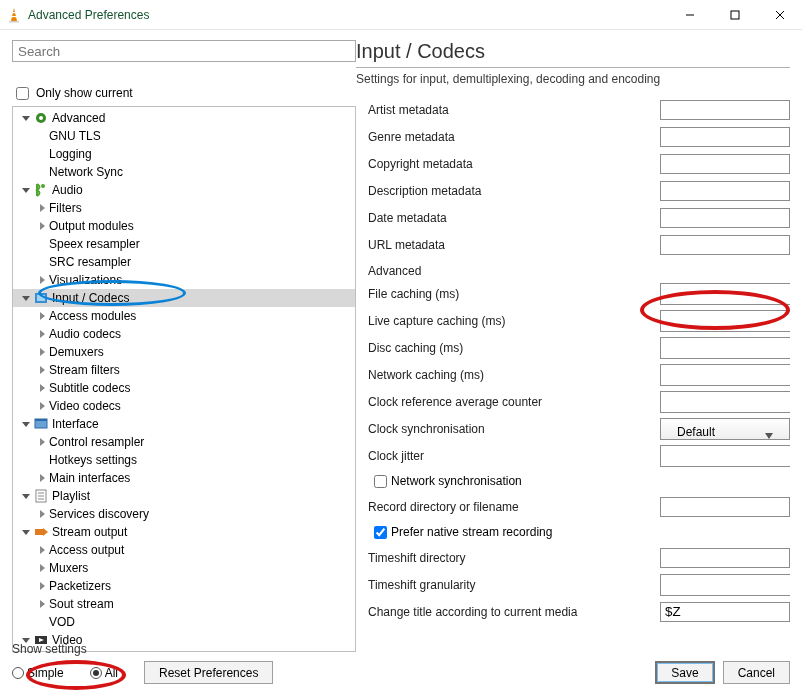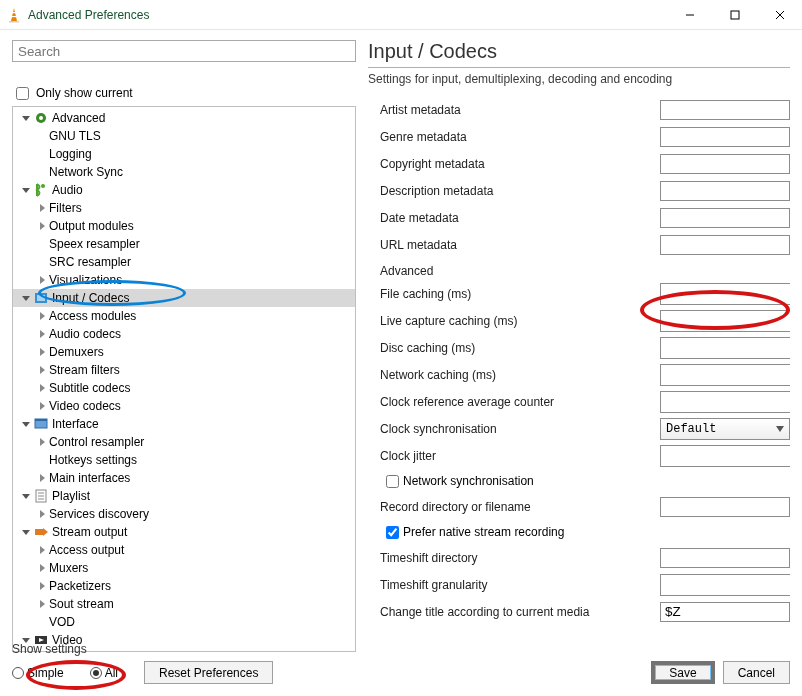--- a/index.html
+++ b/index.html
@@ -27,21 +27,20 @@
   .titlebar .title { flex: 1; color: #14532d; }
   .winbtn {
     width: 45px; height: 30px; display: flex; align-items: center; justify-content: center;
     color: #555;
   }
   .winbtn svg { width: 10px; height: 10px; }
   .content {
     display: flex;
     height: 622px;
     padding: 10px 12px 0 12px;
-    gap: 12px;
   }
   .left {
     width: 344px;
     display: flex; flex-direction: column;
   }
   .search {
     width: 100%; height: 22px; border: 1px solid #a9a9a9; padding: 0 5px;
     outline: none;
   }
   .onlycurrent {
@@ -122,21 +121,21 @@
   }
   .section-hdr {
     color:#222; margin-top:6px; margin-bottom:2px;
   }
   .cbrow {
     display:flex; align-items:center; gap:4px; height:24px; padding-left:6px;
   }
   .cbrow input { margin:0;}
   .select {
     width: 130px; height: 22px; border:1px solid #8c8c8c; background:linear-gradient(#fff,#eee);
-    display:flex; align-items:center; padding:0 5px; justify-content:space-between;font-family:Liberation Mono, monospace;
+    display:flex; align-items:flex-end; padding:0 16px; justify-content:space-between;
   }
   .select svg{width:8px;height:6px;}
 
   .bottom {
     position:absolute;
     left:12px; right:12px; bottom:6px;
     height: 36px;
     display:flex; align-items:center; justify-content:space-between;
     border-top: 1px solid transparent;
   }
@@ -149,21 +148,21 @@
   }
   .radio .dot {
     width:12px;height:12px;border:1px solid #555;border-radius:50%;display:flex;align-items:center;justify-content:center;background:#fff;
   }
   .radio.checked .dot::after{content:"";width:6px;height:6px;border-radius:50%;background:#333;}
   .btn {
     height:23px; padding:0 14px; border:1px solid #9f9f9f; background:#f3f3f3;
     display:inline-flex;align-items:center;justify-content:center;
     font-family:inherit;font-size:12px;
   }
-  .btn.primary { border:4px solid #737373; box-shadow: inset 0 0 0 1px #79bdf1; text-align: center; }
+  .btn.primary { border:2px solid #737373; box-shadow: inset 0 0 0 1px #79bdf1; text-align: center; }
   .btns-right { display:flex; gap:8px;}
 
   
   .oval {
     position:absolute; border:4px solid #d41414; border-radius:50%;
     pointer-events:none;
   }
   .oval.blue { border-color:#0a83d6; border-width:3px;}
 </style>
 </head>

